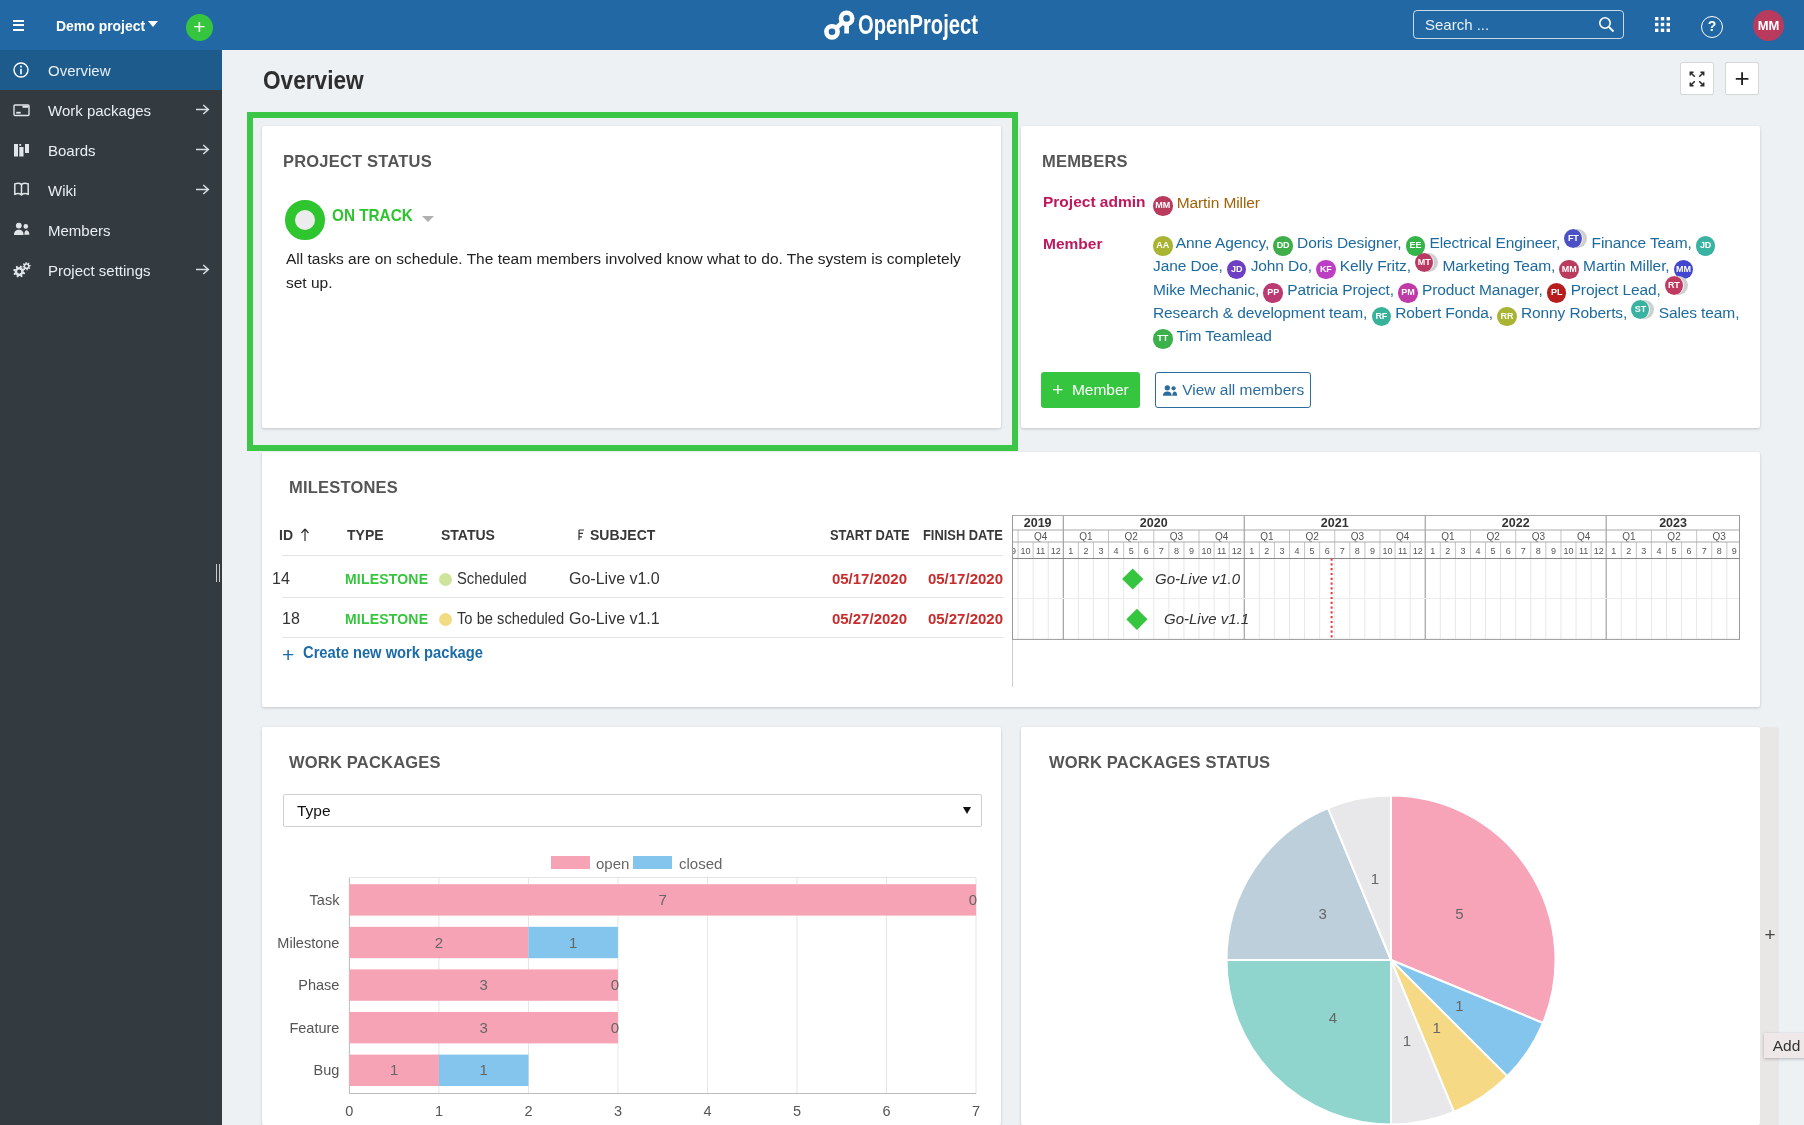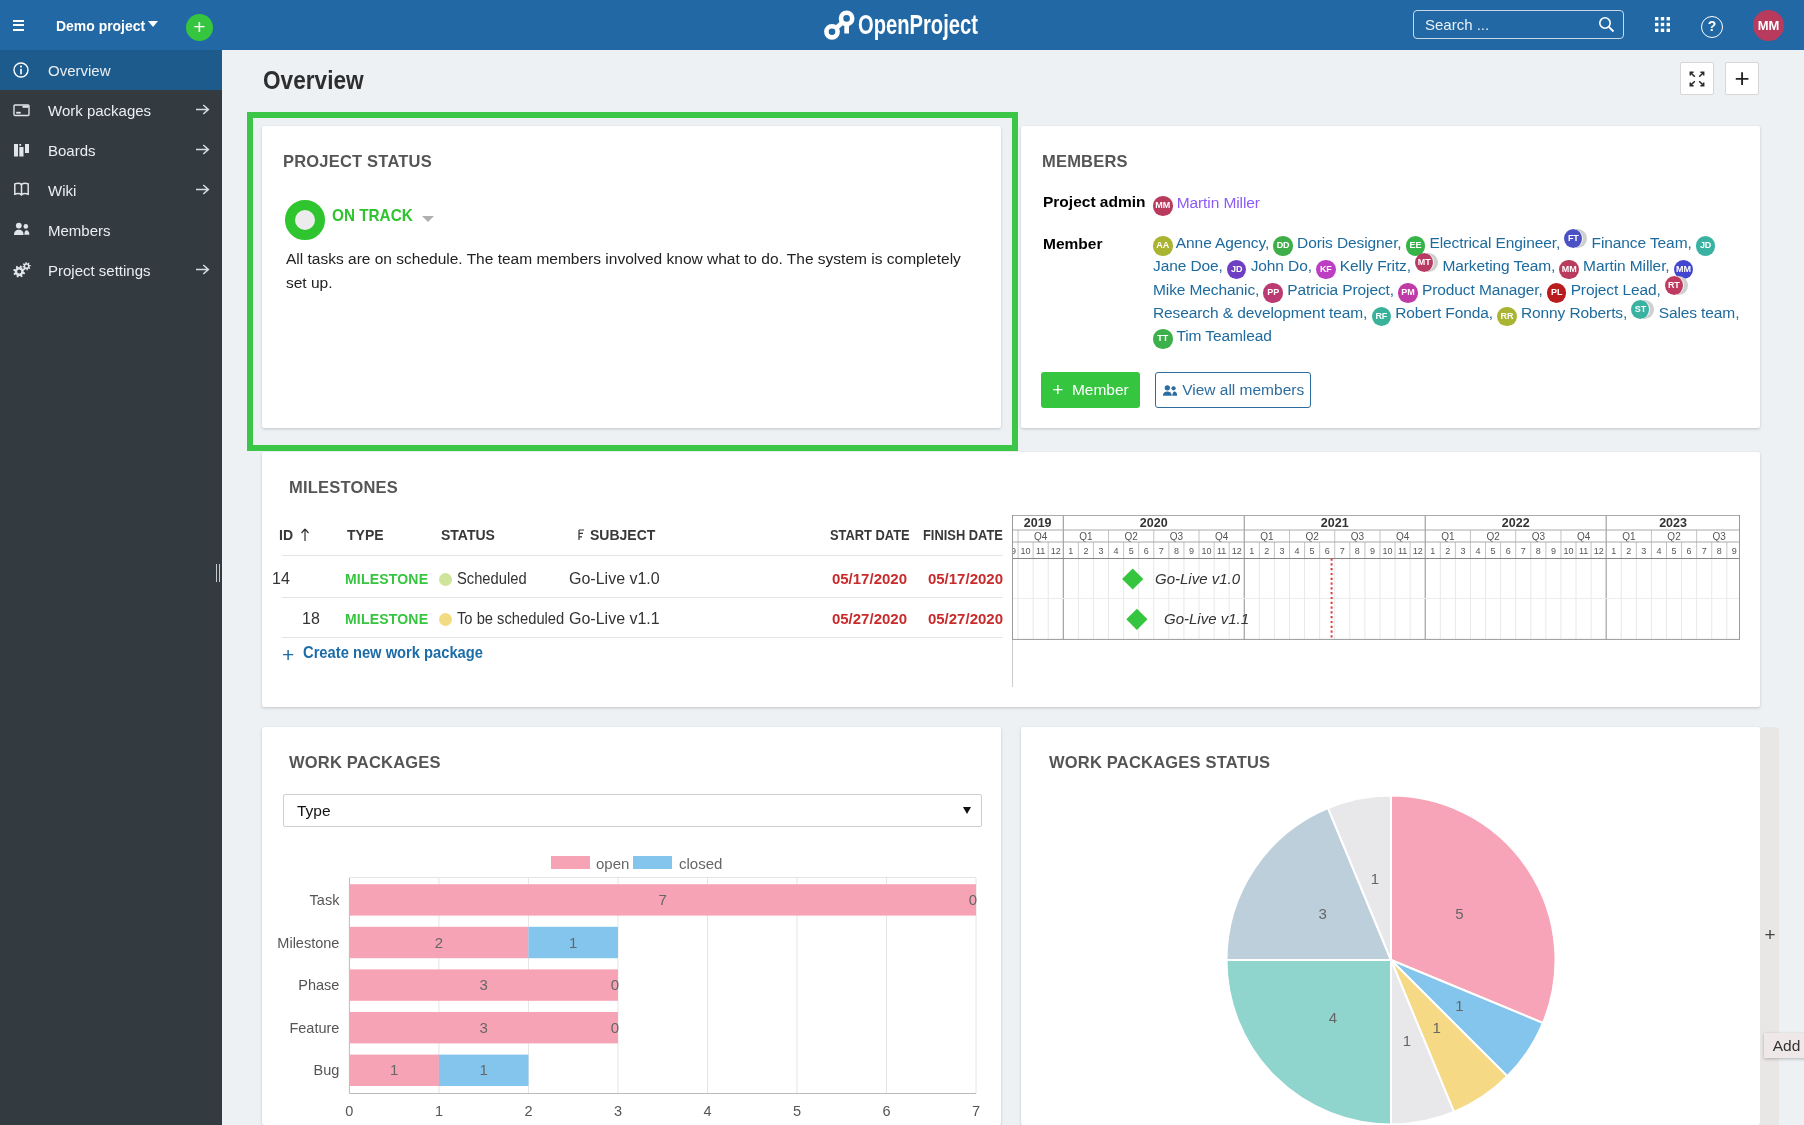--- a/index.html
+++ b/index.html
@@ -36,23 +36,23 @@
 #donut { position:absolute; left:285px; top:199.5px; width:40px; height:40px; border-radius:50%; border:10.2px solid #2ec52e; background:#ececec; }
 #ontrack { position:absolute; left:332px; top:206px; font-size:17px; font-weight:bold; color:#2fc42f; transform:scale(.9,1); transform-origin:0 50%; }
 #otcaret { position:absolute; left:422px; top:216px; width:0; height:0; border-left:6.2px solid transparent; border-right:6.2px solid transparent; border-top:6.3px solid #b0b0b0; }
 #psdesc { position:absolute; left:286px; top:247px; width:690px; font-size:15.5px; line-height:24px; color:#222; }
 
 #mb { left:1021px; top:126px; width:739px; height:302px; }
 .av { display:inline-block; position:relative; top:-3.5px; width:19.5px; height:19.5px; border-radius:50%; color:#fff; font-size:9px; font-weight:bold; text-align:center; line-height:19.5px; vertical-align:-4.2px; }
 .gav { position:relative; top:-3.5px; display:inline-block; width:23px; height:19px; vertical-align:-4px; }
 .gav .back { position:absolute; left:4px; top:0; width:19px; height:19px; border-radius:50%; background:#cfcfcf; }
 .gav .front { position:absolute; left:0; top:0; width:19px; height:19px; border-radius:50%; color:#fff; font-size:9px; font-weight:bold; text-align:center; line-height:19px; border-right:1px solid #fff; }
-.mlink { color:#8b5cf6; }
+.mlink { color:#a16207; }
 .mrow { position:absolute; font-size:15.5px; letter-spacing:-0.1px; color:#1d6a9e; white-space:nowrap; }
-.mlabel { position:absolute; left:1043px; font-size:15.5px; font-weight:bold; color:#000000; }
+.mlabel { position:absolute; left:1043px; font-size:15.5px; font-weight:bold; color:#be185d; }
 #btnMember { position:absolute; left:1041px; top:372px; width:99px; height:36px; background:#35c53f; border-radius:3px; color:#fff; font-size:15.5px; text-align:center; line-height:36px; }
 #btnView { position:absolute; left:1155px; top:372px; width:156px; height:36px; background:#fff; border:1.6px solid #2d6c9e; border-radius:3px; color:#2d6c9e; font-size:15.5px; text-align:center; line-height:33px; }
 
 #ms { left:262px; top:452px; width:1498px; height:255px; }
 .th { position:absolute; font-size:14px; font-weight:bold; color:#383838; top:526.5px; }
 .msline { position:absolute; left:282px; width:721px; height:1px; background:#e4e4e4; }
 .cell { position:absolute; font-size:16px; color:#333; }
 .red { color:#c92b2b; font-weight:bold; font-size:15px; }
 .sqz { display:inline-block; transform:scaleX(.92); transform-origin:0 50%; }
 .dot { position:absolute; width:13px; height:13px; border-radius:50%; }
@@ -257,21 +257,21 @@
 <div class="msline" style="top:637px;"></div>
 
 <div class="cell mlink" style="left:272px;top:570px;">14</div>
 <div class="cell" style="left:345px;top:571px;color:#35c53f;font-weight:bold;font-size:14px;letter-spacing:.2px;">MILESTONE</div>
 <div class="dot" style="left:439px;top:573px;background:#cfe49b;"></div>
 <div class="cell sqz" style="left:457px;top:570px;">Scheduled</div>
 <div class="cell" style="left:569px;top:570px;">Go-Live v1.0</div>
 <div class="cell red" style="left:807px;top:570px;width:100px;text-align:right;">05/17/2020</div>
 <div class="cell red" style="left:903px;top:570px;width:100px;text-align:right;">05/17/2020</div>
 
-<div class="cell mlink" style="left:282px;top:610px;margin-left:20px;">18</div>
+<div class="cell mlink" style="left:282px;top:610px;">18</div>
 <div class="cell" style="left:345px;top:611px;color:#35c53f;font-weight:bold;font-size:14px;letter-spacing:.2px;">MILESTONE</div>
 <div class="dot" style="left:439px;top:613px;background:#f2dc83;"></div>
 <div class="cell sqz" style="left:457px;top:610px;">To be scheduled</div>
 <div class="cell" style="left:569px;top:610px;">Go-Live v1.1</div>
 <div class="cell red" style="left:807px;top:610px;width:100px;text-align:right;">05/27/2020</div>
 <div class="cell red" style="left:903px;top:610px;width:100px;text-align:right;">05/27/2020</div>
 
 <div class="cell" style="left:282px;top:643px;color:#1c6ca8;font-size:21px;">+</div>
 <div class="cell sqz" style="left:303px;top:644px;color:#1c6ca8;font-weight:bold;">Create new work package</div>
 

